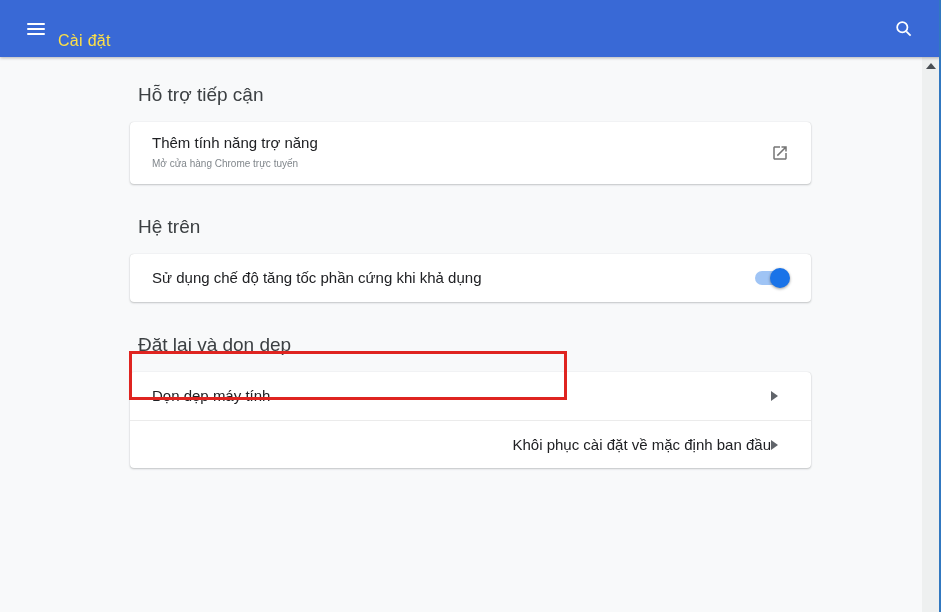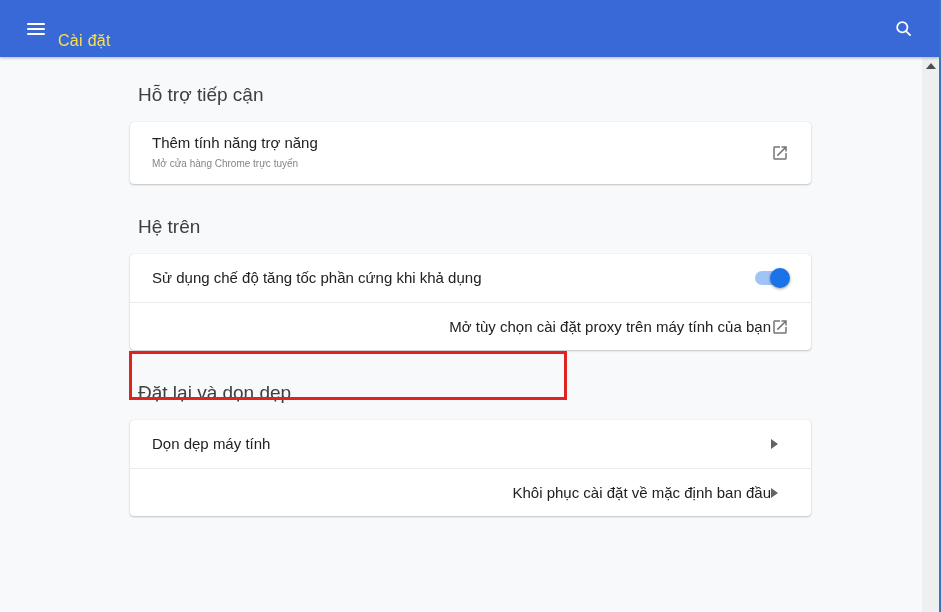--- a/index.html
+++ b/index.html
@@ -97,30 +97,20 @@
     <div class="card">
       <div class="row">
         <div class="row-text">
           <div class="row-title">Sử dụng chế độ tăng tốc phần cứng khi khả dụng</div>
         </div>
         <div class="toggle">
           <span class="track"></span>
           <span class="knob"></span>
         </div>
       </div>
-      <div class="row">
-        <div class="row-text">
-          <div class="row-title">Mở tùy chọn cài đặt proxy trên máy tính của bạn</div>
-        </div>
-        <span class="ext-icon">
-          <svg viewBox="0 0 24 24" width="18" height="18" fill="#757575">
-            <path d="M19 19H5V5h7V3H5c-1.11 0-2 .9-2 2v14c0 1.1.89 2 2 2h14c1.1 0 2-.9 2-2v-7h-2v7zM14 3v2h3.59l-9.83 9.83 1.41 1.41L19 6.41V10h2V3h-7z"></path>
-          </svg>
-        </span>
-      </div>
     </div>
     <div class="section-heading">Đặt lại và dọn dẹp</div>
     <div class="card">
       <div class="row">
         <div class="row-text">
           <div class="row-title">Dọn dẹp máy tính</div>
         </div>
         <span class="chevron"></span>
       </div>
       <div class="row">

